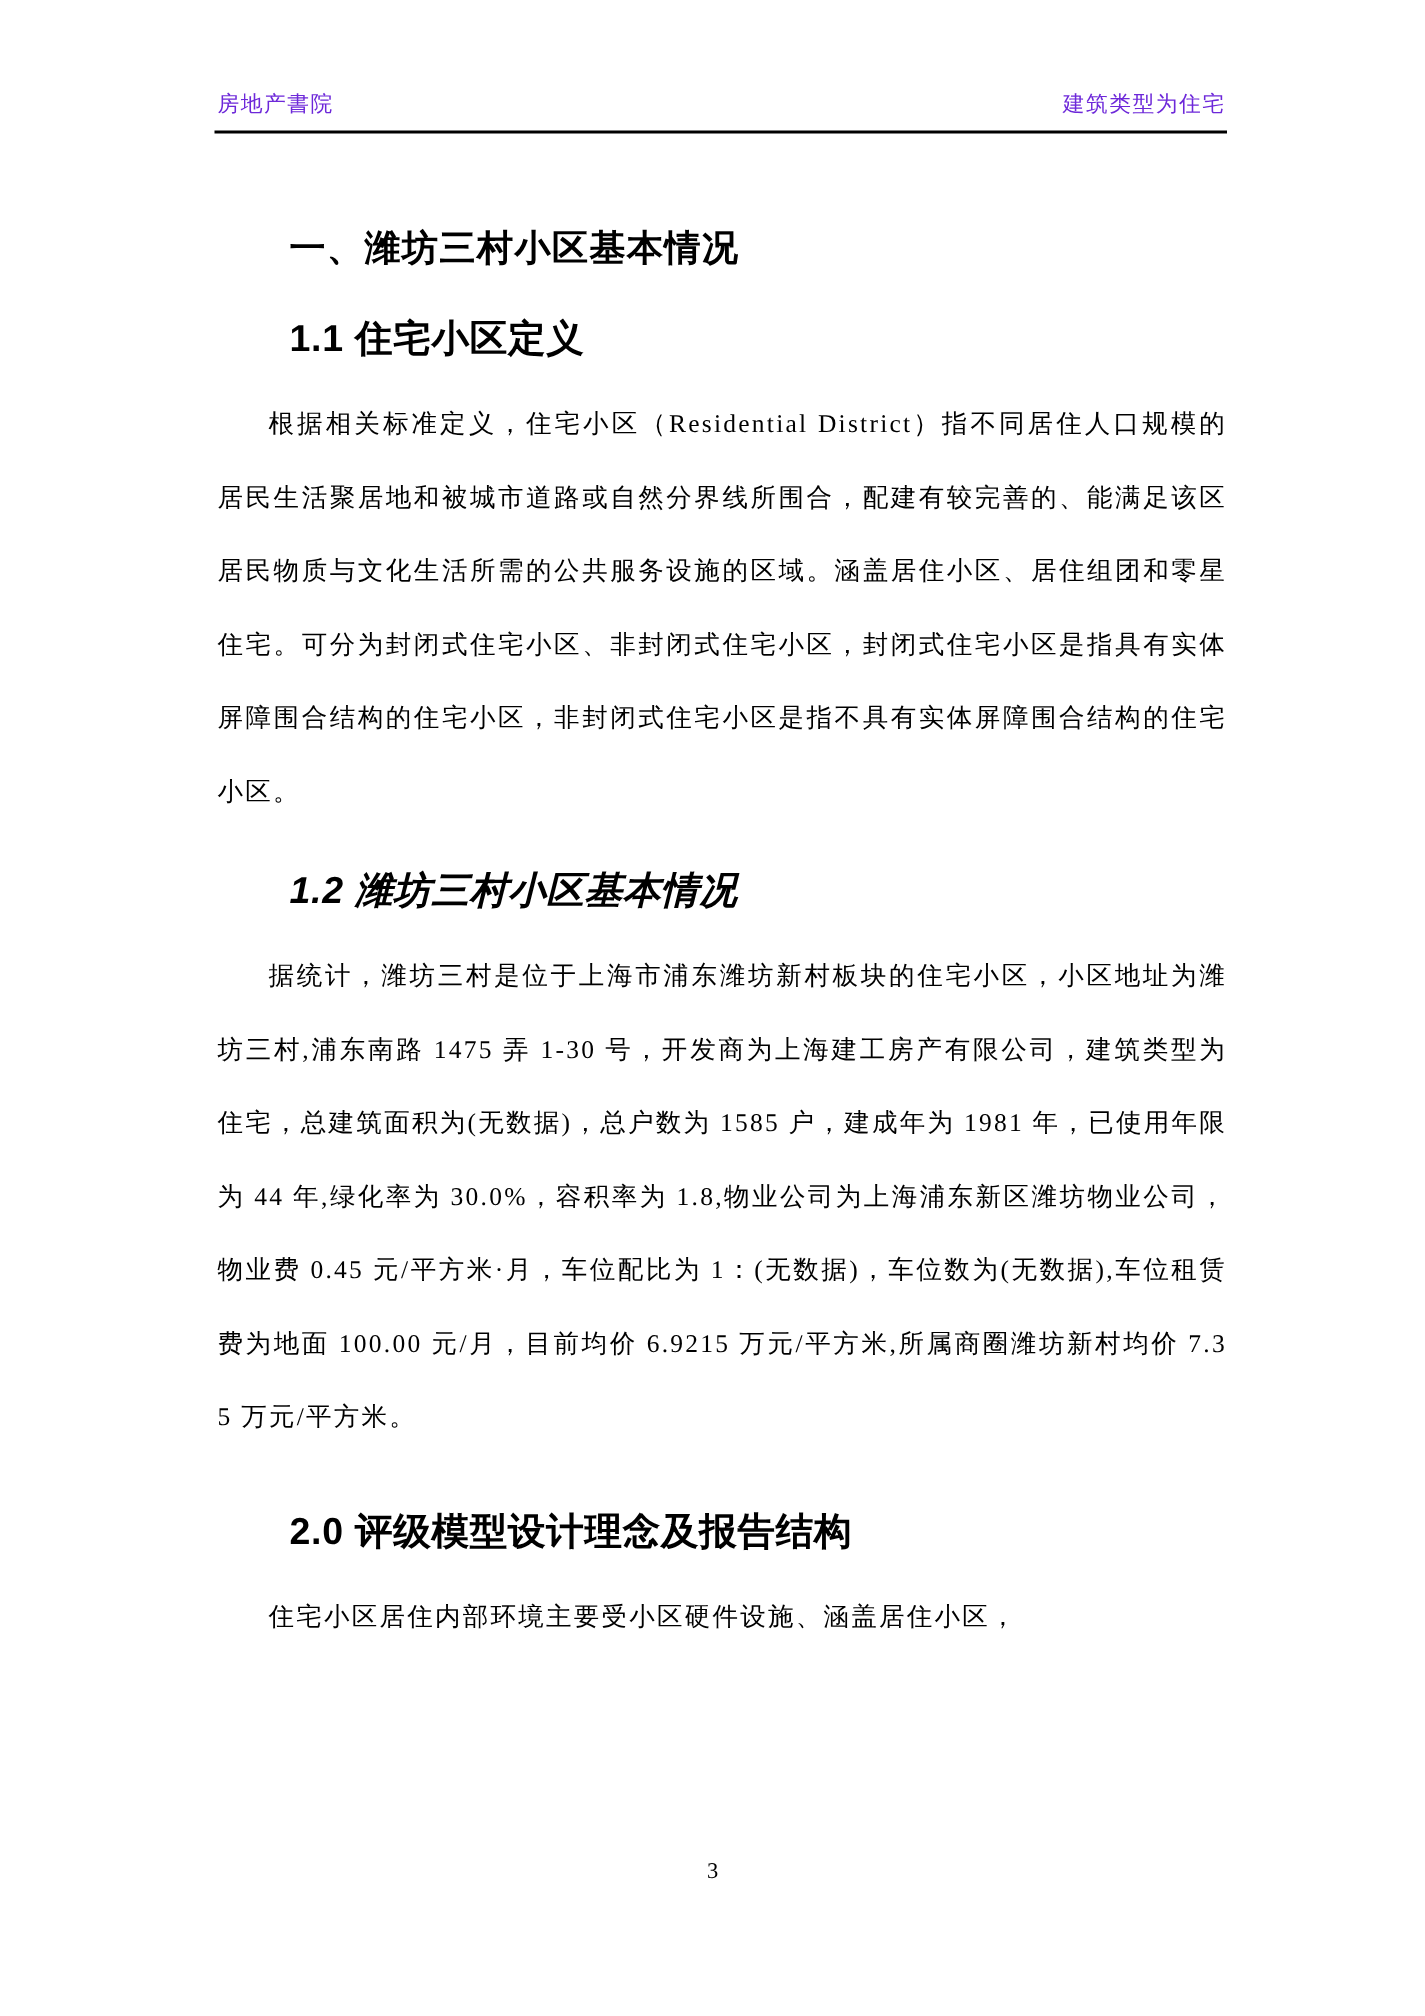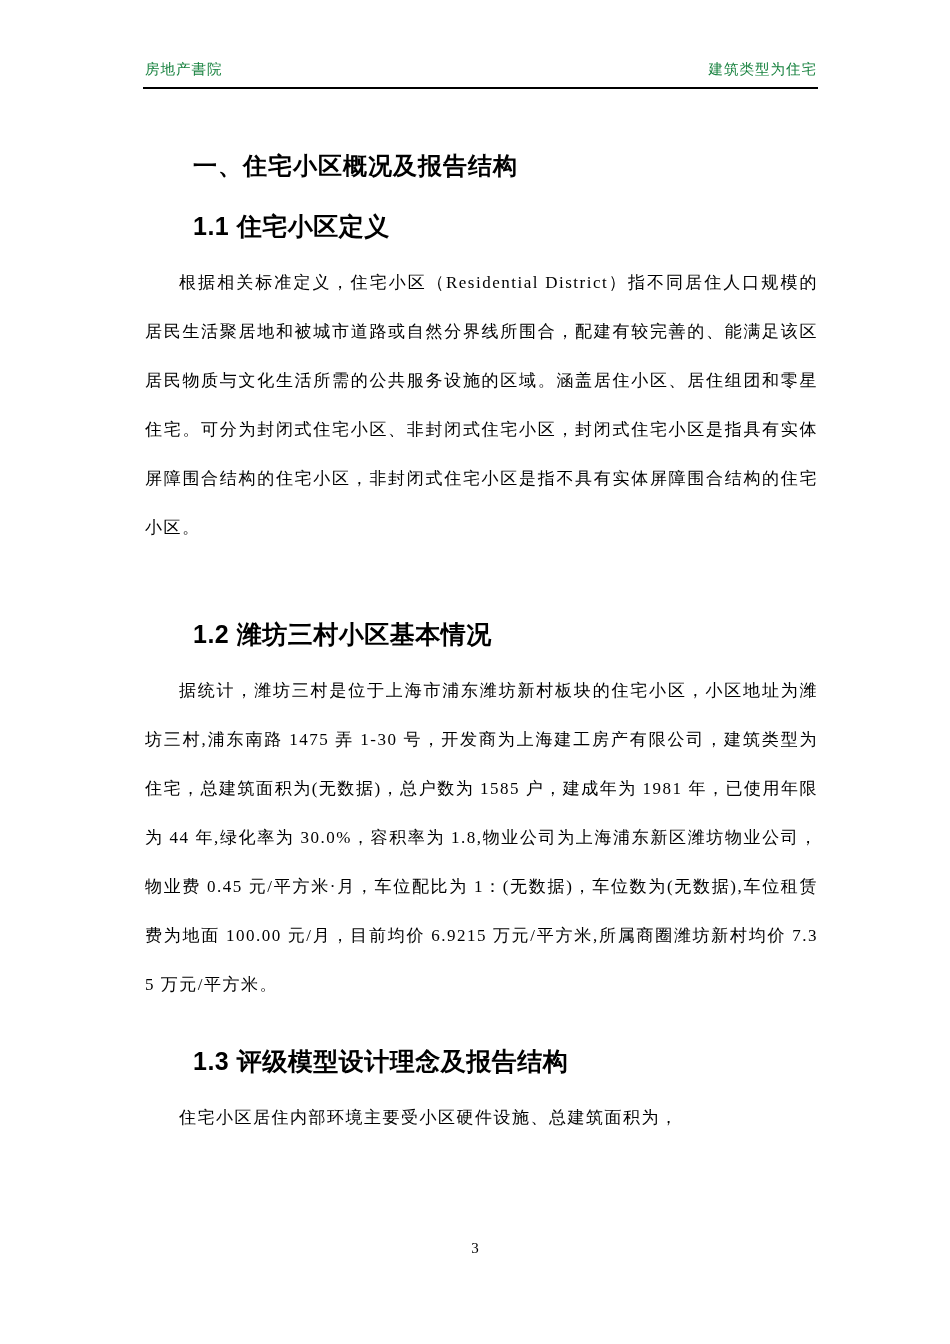--- a/index.html
+++ b/index.html
@@ -21,21 +21,21 @@
   .header {
     position: absolute;
     top: 60px;
     left: 145px;
     right: 133px;
     display: flex;
     justify-content: space-between;
     align-items: flex-end;
     font-size: 14.5px;
     letter-spacing: 1px;
-    color: #15803d;
+    color: #6d28d9;
   }
   .header-rule {
     position: absolute;
     top: 87px;
     left: 143px;
     right: 132px;
     border-top: 2px solid #000000;
   }
   
   .content {
@@ -54,21 +54,21 @@
   }
   .section-heading {
     margin: 0 0 0 48px;
     font-family: "Liberation Sans", "DejaVu Sans", sans-serif;
     font-size: 25px;
     font-weight: 700;
     letter-spacing: 0.5px;
     line-height: 28px;
   }
   .h-1-1 { margin-top: 30px; }
-  .h-1-2 { margin-top: 68px; }
+  .h-1-2 { margin-top: 28px; font-style: italic; }
   .h-1-3 { margin-top: 38px; }
   .body-para {
     margin: 18px 0 0 0;
     font-size: 17px;
     line-height: 49px;
     letter-spacing: 1.5px;
     text-align: justify;
     text-indent: 2em;
     word-break: break-all;
   }
@@ -88,30 +88,30 @@
 <div class="page">
 
   <div class="header">
     <span>房地产書院</span>
     <span>建筑类型为住宅</span>
   </div>
   <div class="header-rule"></div>
 
   <div class="content">
 
-    <h1 class="chapter-title">一、住宅小区概况及报告结构</h1>
+    <h1 class="chapter-title">一、潍坊三村小区基本情况</h1>
 
     <h2 class="section-heading h-1-1">1.1 住宅小区定义</h2>
     <p class="body-para">根据相关标准定义，住宅小区（Residential District）指不同居住人口规模的居民生活聚居地和被城市道路或自然分界线所围合，配建有较完善的、能满足该区居民物质与文化生活所需的公共服务设施的区域。涵盖居住小区、居住组团和零星住宅。可分为封闭式住宅小区、非封闭式住宅小区，封闭式住宅小区是指具有实体屏障围合结构的住宅小区，非封闭式住宅小区是指不具有实体屏障围合结构的住宅小区。</p>
 
     <h2 class="section-heading h-1-2">1.2 潍坊三村小区基本情况</h2>
     <p class="body-para">据统计，潍坊三村是位于上海市浦东潍坊新村板块的住宅小区，小区地址为潍坊三村,浦东南路 1475 弄 1-30 号，开发商为上海建工房产有限公司，建筑类型为住宅，总建筑面积为(无数据)，总户数为 1585 户，建成年为 1981 年，已使用年限为 44 年,绿化率为 30.0%，容积率为 1.8,物业公司为上海浦东新区潍坊物业公司，物业费 0.45 元/平方米·月，车位配比为 1：(无数据)，车位数为(无数据),车位租赁费为地面 100.00 元/月，目前均价 6.9215 万元/平方米,所属商圈潍坊新村均价 7.35 万元/平方米。</p>
 
-    <h2 class="section-heading h-1-3">1.3 评级模型设计理念及报告结构</h2>
-    <p class="body-para">住宅小区居住内部环境主要受小区硬件设施、总建筑面积为，</p>
+    <h2 class="section-heading h-1-3">2.0 评级模型设计理念及报告结构</h2>
+    <p class="body-para">住宅小区居住内部环境主要受小区硬件设施、涵盖居住小区，</p>
 
   </div>
 
   <div class="footer">
     <span>3</span>
   </div>
 
 </div>
 
 </body></html>

